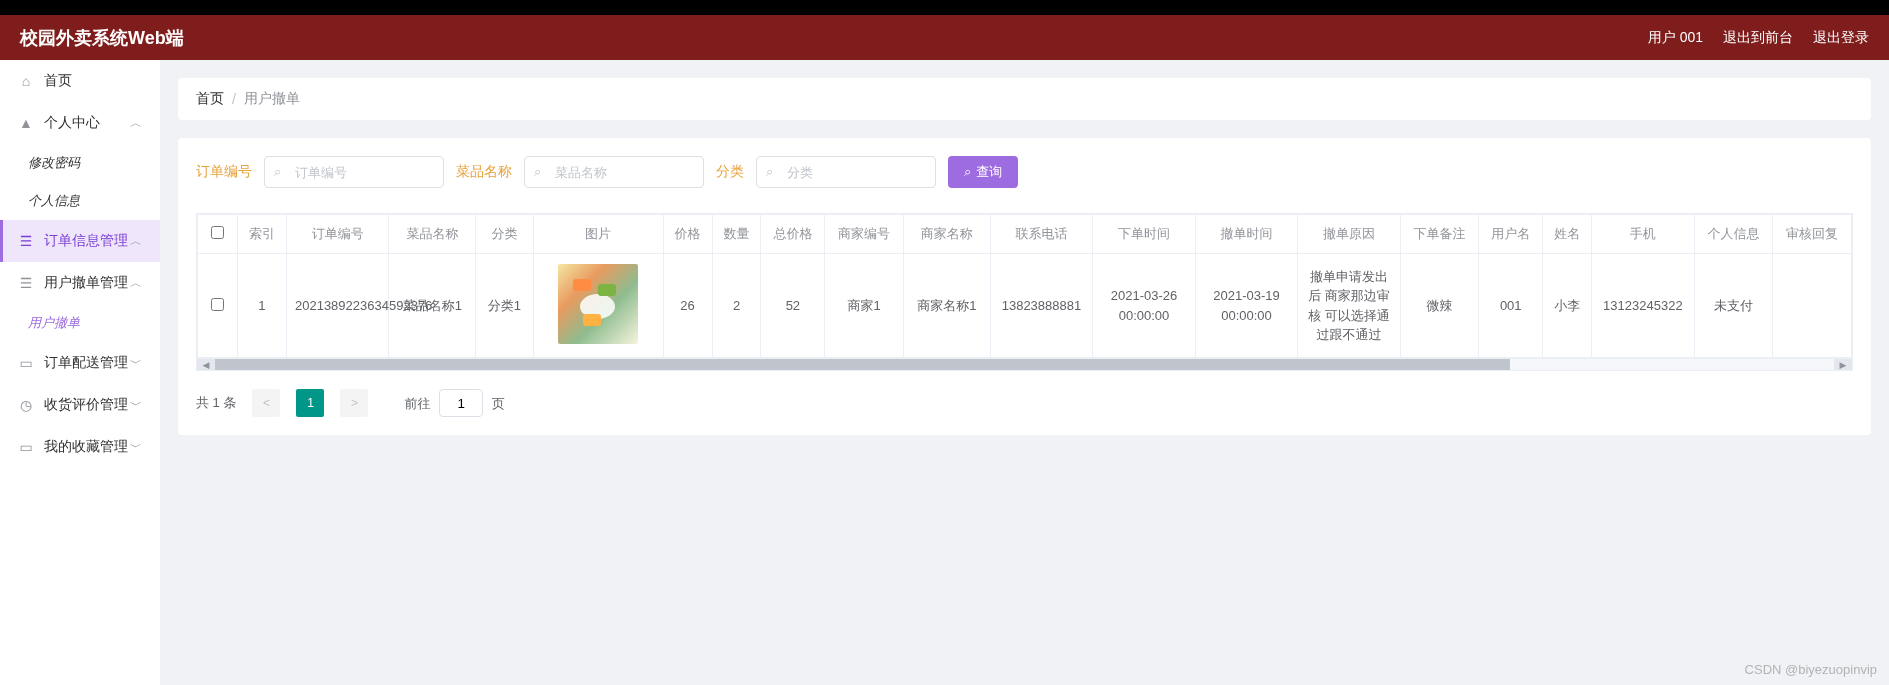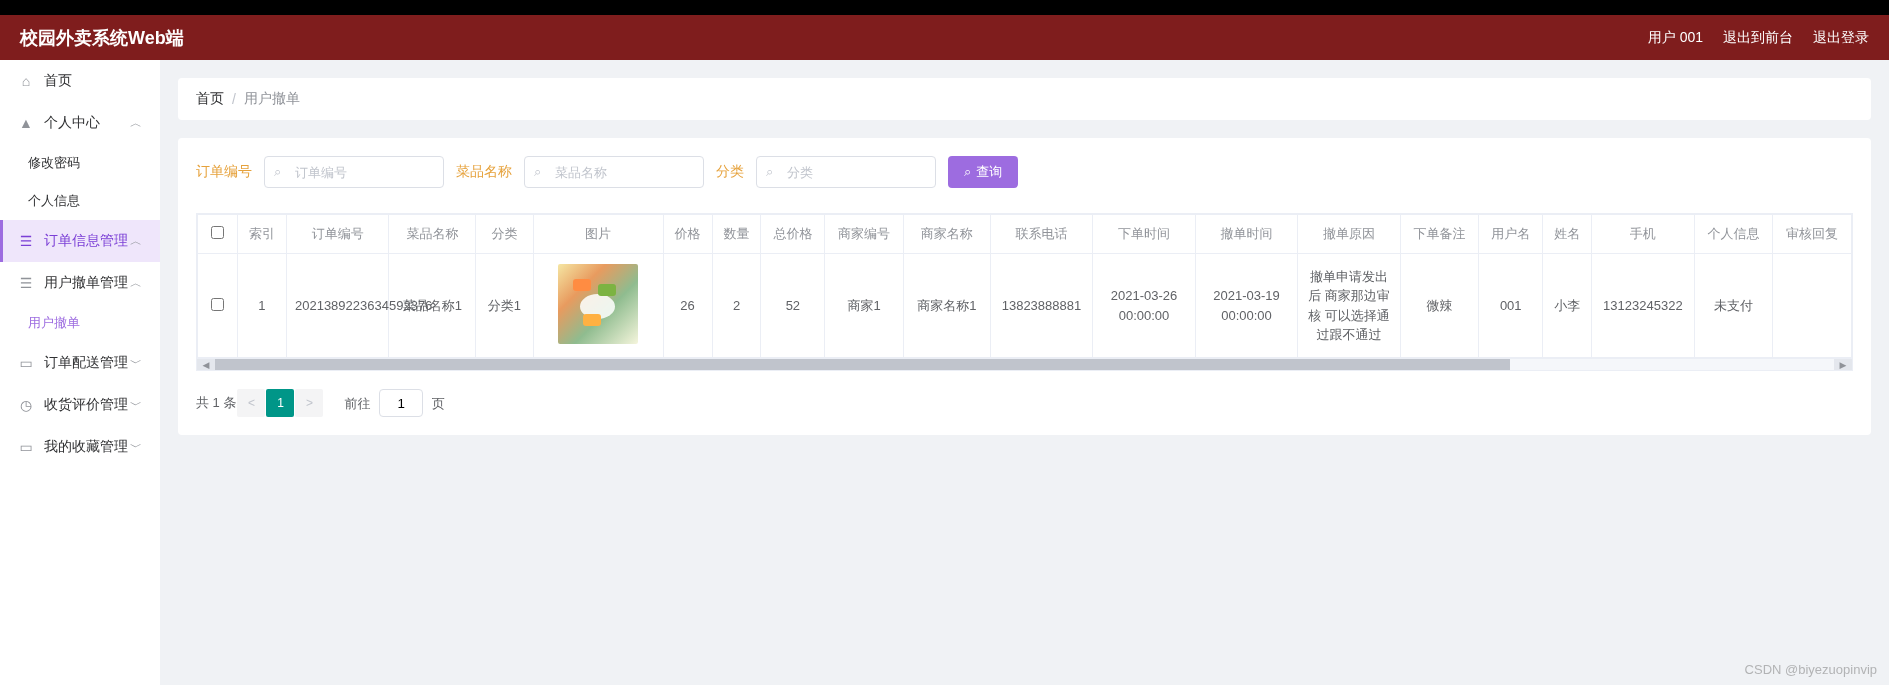--- a/index.html
+++ b/index.html
@@ -9,21 +9,21 @@
 .header-title { font-size: 18px; font-weight: bold; }
 .header-right { display: flex; gap: 20px; font-size: 14px; }
 .header-right span { cursor: pointer; }
 .container { display: flex; height: calc(100vh - 60px); min-height: 625px; }
 .sidebar { width: 160px; background: #fff; overflow-y: auto; flex-shrink: 0; }
 .menu-item { display: flex; align-items: center; padding: 12px 18px; cursor: pointer; color: #303133; font-size: 14px; }
 .menu-item.selected { background: #efe6fb; color: #7b3fd6; border-left: 3px solid #9d6ce0; padding-left: 15px; }
 .menu-item .icon { margin-right: 10px; width: 16px; text-align: center; color: #909399; }
 .menu-item.selected .icon { color: #7b3fd6; }
 .menu-item .chevron { margin-left: auto; font-size: 12px; color: #909399; }
-.submenu-item { padding: 10px 18px 10px 28px; cursor: pointer; color: #303133; font-size: 13px; }
+.submenu-item { padding: 10px 18px 10px 28px; cursor: pointer; color: #303133; font-size: 13px; font-style: italic; }
 .submenu-item.active { color: #9d6ce0; }
 .main { flex: 1; padding: 18px; overflow: auto; background: #f0f2f5; }
 .breadcrumb { display: flex; align-items: center; gap: 8px; font-size: 14px; margin-bottom: 18px; background: #fff; padding: 12px 18px; border-radius: 4px; }
 .breadcrumb .home { color: #303133; cursor: pointer; }
 .breadcrumb .sep { color: #c0c4cc; }
 .breadcrumb .current { color: #909399; }
 .panel { background: #fff; padding: 18px; border-radius: 4px; }
 .search-bar { display: flex; align-items: center; gap: 12px; margin-bottom: 25px; flex-wrap: wrap; }
 .search-label { color: #e6a23c; font-size: 14px; }
 .search-input { position: relative; }
@@ -40,21 +40,21 @@
 .checkbox-cell input { cursor: pointer; }
 .img-cell { width: 130px; }
 .food-img { width: 80px; height: 80px; background: linear-gradient(135deg, #f5e6a3 0%, #e89b5f 30%, #8fbc8f 60%, #f5f5dc 100%); border-radius: 2px; display: inline-block; position: relative; overflow: hidden; }
 .food-img::before { content: ""; position: absolute; width: 35px; height: 25px; background: rgba(255,255,255,0.85); border-radius: 50%; top: 30px; left: 22px; }
 .food-img::after { content: ""; position: absolute; width: 18px; height: 12px; background: #ff8c42; border-radius: 3px; top: 15px; left: 15px; box-shadow: 25px 5px 0 #7cb342, 10px 35px 0 #ffb142; }
 .wrap-cell { white-space: normal; max-width: 90px; line-height: 1.5; }
 .scrollbar-area { height: 12px; background: #f5f7fa; position: relative; border: 1px solid #ebeef5; border-top: none; display: flex; }
 .scroll-arrow { width: 18px; background: #e4e7ed; display: flex; align-items: center; justify-content: center; font-size: 9px; color: #909399; cursor: pointer; }
 .scroll-track { flex: 1; position: relative; }
 .scroll-thumb { position: absolute; left: 0; top: 0; height: 100%; width: 80%; background: #c0c4cc; cursor: pointer; }
-.pagination { display: flex; align-items: center; gap: 1px; margin-top: 18px; font-size: 13px; color: #606266; }
+.pagination { display: flex; align-items: center; gap: 16px; margin-top: 18px; font-size: 13px; color: #606266; }
 .page-btn { min-width: 28px; height: 28px; border: none; background: #f4f4f5; color: #606266; border-radius: 2px; cursor: pointer; display: flex; align-items: center; justify-content: center; font-size: 12px; }
 .page-btn.active { background: #009688; color: #fff; }
 .page-btn:disabled { color: #c0c4cc; cursor: not-allowed; }
 .page-jump input { width: 44px; height: 28px; border: 1px solid #dcdfe6; border-radius: 4px; text-align: center; margin: 0 5px; outline: none; }
 .watermark { position: fixed; bottom: 8px; right: 12px; color: rgba(128,128,128,0.55); font-size: 13px; pointer-events: none; }
 </style>
 </head>
 <body>
 
 <div class="black-bar"></div>

